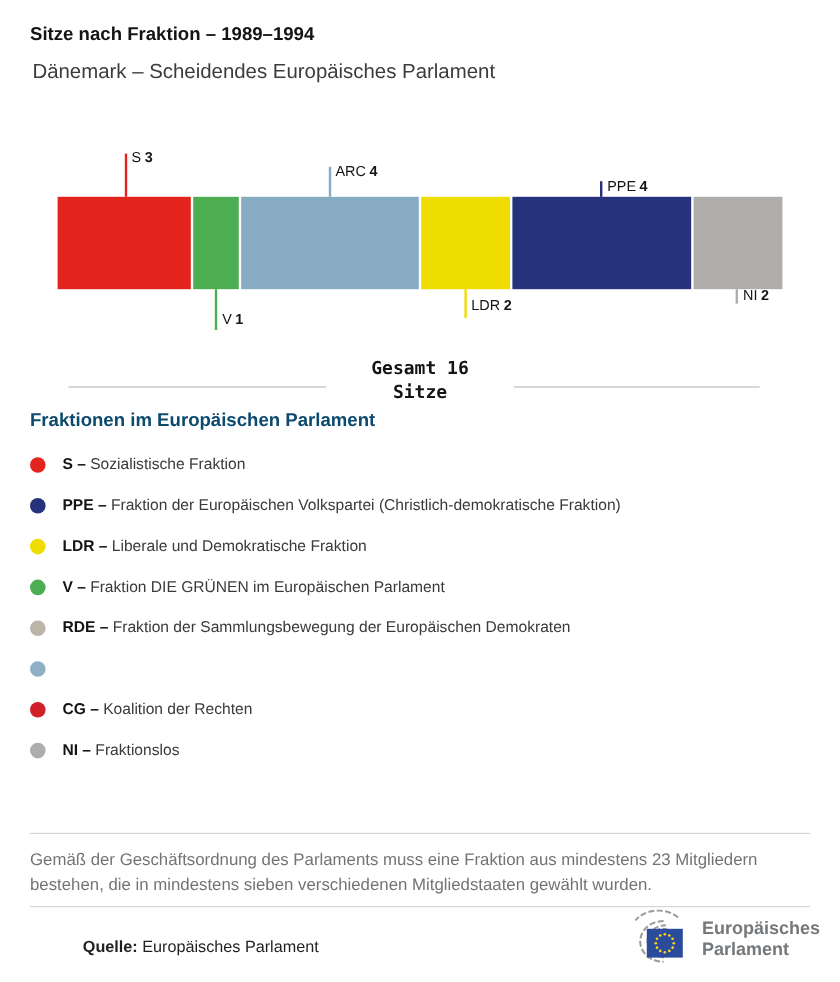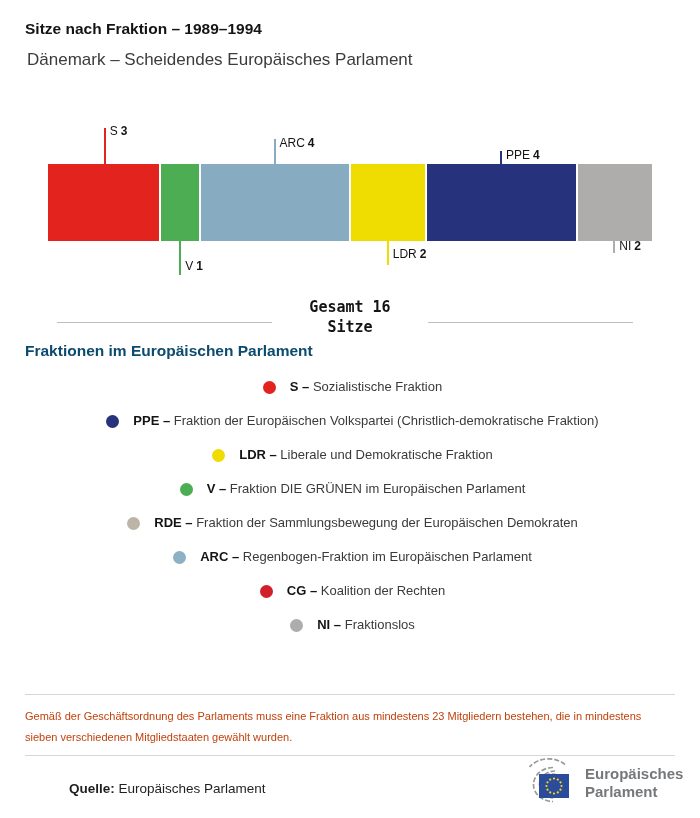--- a/index.html
+++ b/index.html
@@ -23,31 +23,31 @@
   .total-rule{position:absolute;height:1px;background:#bfbfbf;top:322px;}
   .total-rule.left{left:57px;width:215px;}
   .total-rule.right{left:428px;width:205px;}
   .total-text{position:absolute;left:0;top:297px;width:700px;text-align:center;
               font-family:"DejaVu Sans Mono",monospace;font-weight:700;font-size:15px;
               line-height:20px;color:#141414;}
 
   
   .legend{position:absolute;left:25px;top:342px;width:655px;}
   .legend-title{font-size:15.5px;font-weight:700;color:#0c4a6e;height:28px;}
-  .legend-item{display:flex;align-items:center;height:34px;justify-content:center;}
+  .legend-item{display:flex;align-items:center;height:34px;}
   .dot{width:13px;height:13px;border-radius:50%;margin-right:14px;flex:0 0 13px;}
   .legend-text{font-size:13px;color:#3a3a3a;line-height:16px;}
   .legend-text .lcode{font-weight:700;color:#141414;}
 
   
   .rule{position:absolute;left:25px;width:650px;height:1px;background:#d6d6d6;}
   .rule.top{top:694px;}
   .rule.bottom{top:755px;}
-  .footnote{position:absolute;left:25px;top:706px;width:648px;font-size:11px;
-            line-height:21px;color:#c2410c;}
+  .footnote{position:absolute;left:25px;top:706px;width:648px;font-size:14px;
+            line-height:21px;color:#737373;}
 
   
   .source{position:absolute;left:25px;top:781px;font-size:13.5px;color:#1f1f1f;margin-left:44px;}
   .source .q{font-weight:700;}
   .logo{position:absolute;left:503px;top:758px;display:flex;align-items:center;}
   .logo-text{margin-left:6px;font-size:15px;font-weight:700;color:#75787b;line-height:18px;}
 </style>
 </head>
 <body>
 
@@ -111,21 +111,20 @@
       <span class="legend-text"><span class="lcode">V – </span><span class="lname">Fraktion DIE GRÜNEN im Europäischen Parlament</span></span>
     </div>
 
     <div class="legend-item">
       <span class="dot" style="background: rgb(188, 180, 166);"></span>
       <span class="legend-text"><span class="lcode">RDE – </span><span class="lname">Fraktion der Sammlungsbewegung der Europäischen Demokraten</span></span>
     </div>
 
     <div class="legend-item">
       <span class="dot" style="background: rgb(142, 176, 196);"></span>
-      <span class="legend-text"><span class="lcode">ARC – </span><span class="lname">Regenbogen-Fraktion im Europäischen Parlament</span></span>
     </div>
 
     <div class="legend-item">
       <span class="dot" style="background: rgb(210, 32, 43);"></span>
       <span class="legend-text"><span class="lcode">CG – </span><span class="lname">Koalition der Rechten</span></span>
     </div>
 
 
     <div class="legend-item">
       <span class="dot" style="background: rgb(174, 173, 172);"></span>

